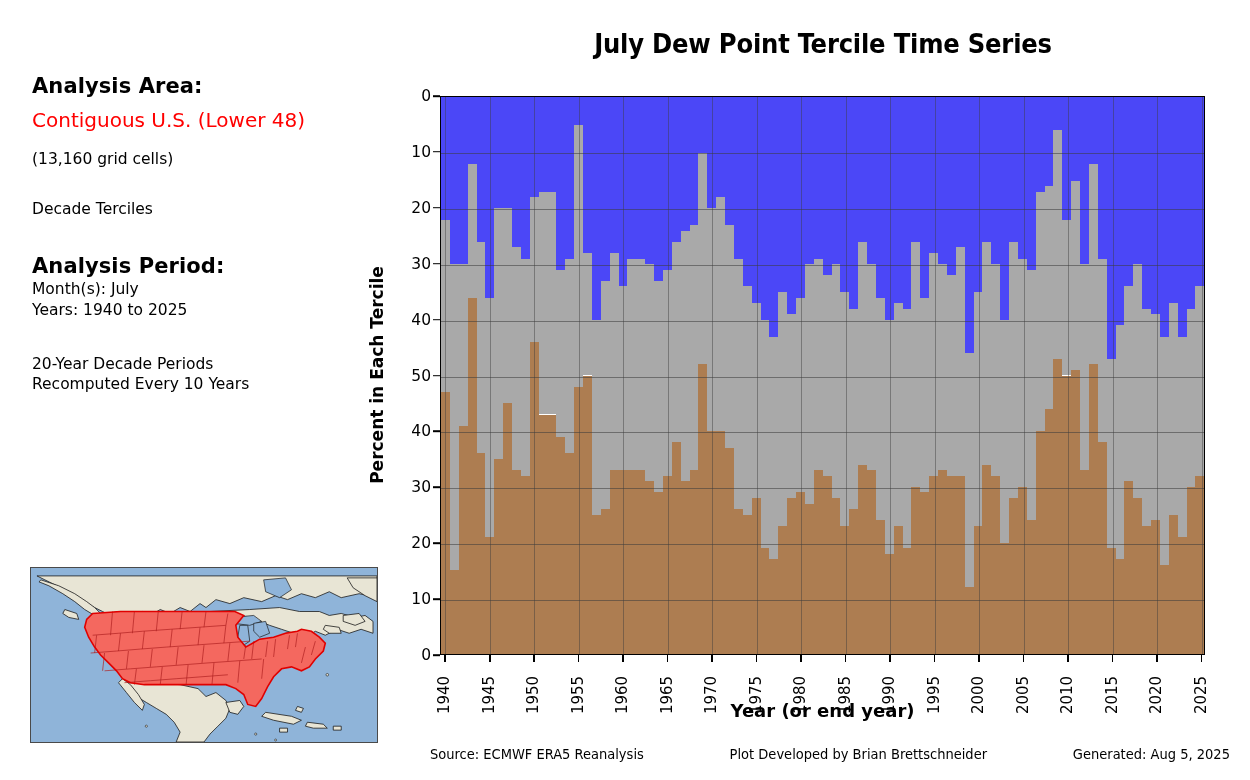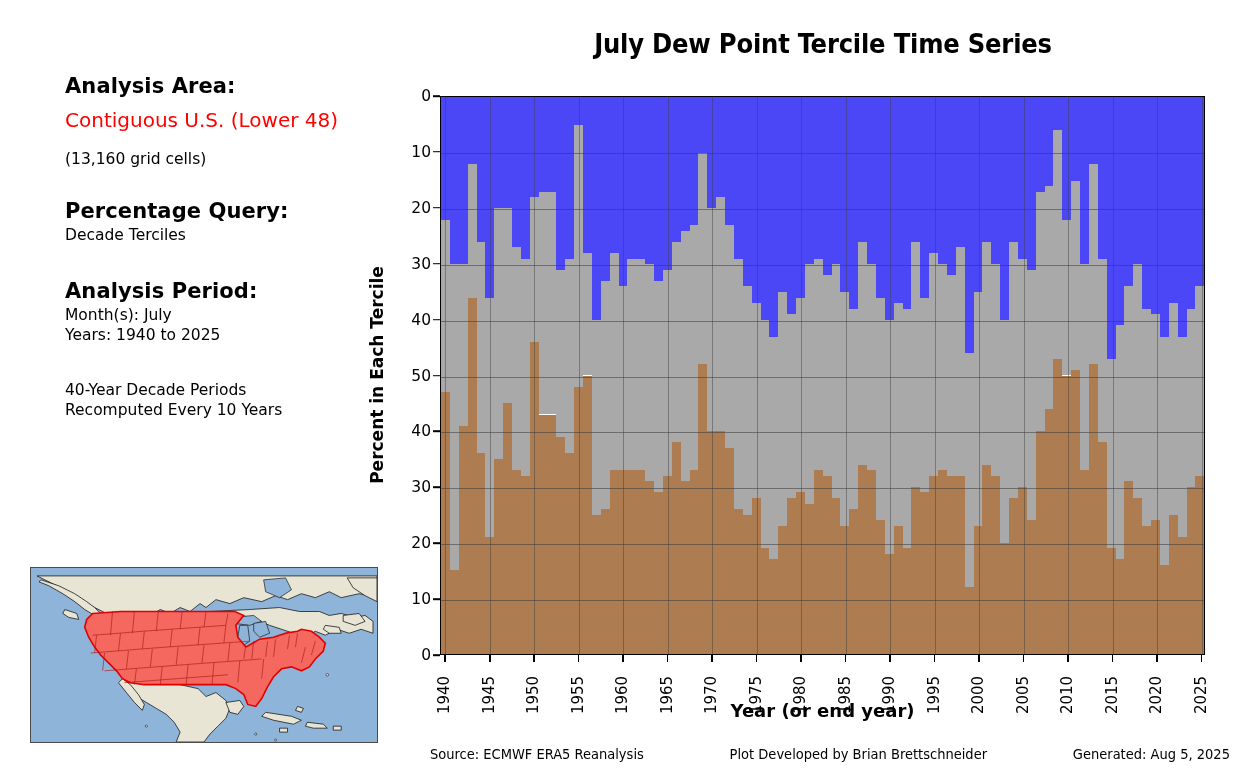--- a/index.html
+++ b/index.html
@@ -5,21 +5,21 @@
   html,body{margin:0;padding:0;}
   body{
     width:1250px;height:780px;background:#ffffff;overflow:hidden;
     font-family:"DejaVu Sans","Liberation Sans",sans-serif;
     -webkit-font-smoothing:antialiased;
   }
   #root{position:relative;width:1250px;height:780px;}
 
   
   #info-panel{position:absolute;left:32px;top:74px;width:360px;}
-  .blk{margin-bottom:0;margin-left:33px;}
+  .blk{margin-bottom:0;}
   .hd{font-size:21px;font-weight:bold;color:#000;line-height:1.22;letter-spacing:.1px;}
   .sub-red{font-size:20px;color:#ff0000;line-height:1.3;margin-top:7px;}
   .bdy{font-size:15.5px;color:#000;line-height:1.32;}
   .gap-a{height:16px;}
   .gap-b{height:30px;}
   .gap-c{height:34px;}
 
   
   #map-inset{position:absolute;left:30px;top:567px;width:348px;height:176px;
     border:1.3px solid #4a4a4a;box-sizing:border-box;background:#8fb4d9;}
@@ -75,32 +75,31 @@
     <div class="blk">
       <div class="hd">Analysis Area:</div>
       <div class="sub-red">Contiguous U.S. (Lower 48)</div>
     </div>
     <div class="gap-a"></div>
     <div class="blk">
       <div class="bdy">(13,160 grid cells)</div>
     </div>
     <div class="gap-b"></div>
     <div class="blk">
-      <div class="hd">Percentage Query:</div>
       <div class="bdy">Decade Terciles</div>
     </div>
     <div class="gap-c"></div>
     <div class="blk">
       <div class="hd">Analysis Period:</div>
       <div class="bdy">Month(s): July</div>
       <div class="bdy">Years: 1940 to 2025</div>
     </div>
     <div class="gap-c"></div>
     <div class="blk">
-      <div class="bdy">40-Year Decade Periods</div>
+      <div class="bdy">20-Year Decade Periods</div>
       <div class="bdy">Recomputed Every 10 Years</div>
     </div>
   </div>
 
   <div id="map-inset" style="background: rgb(143, 180, 217);">
     <svg viewBox="0 0 348 176" preserveAspectRatio="none">
       <rect x="0" y="0" width="348" height="176" fill="#8fb4d9"></rect>
       <g stroke="#1a1a1a" stroke-width="0.8" stroke-linejoin="round">
 
         <path d="M6 8 L348 8 L348 30 L330 26 L312 30 L300 24 L286 30 L272 26 L258 32 L246 28 L232 34

